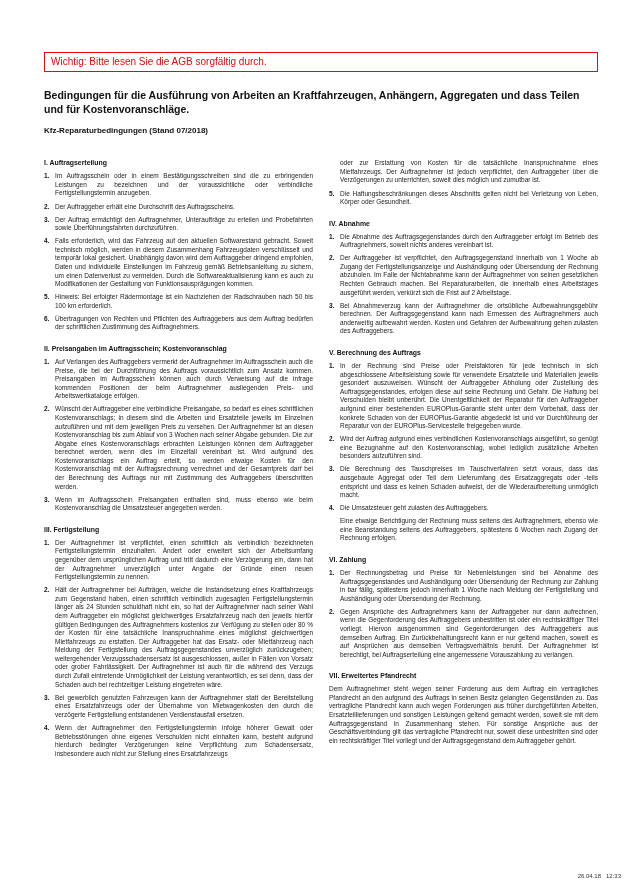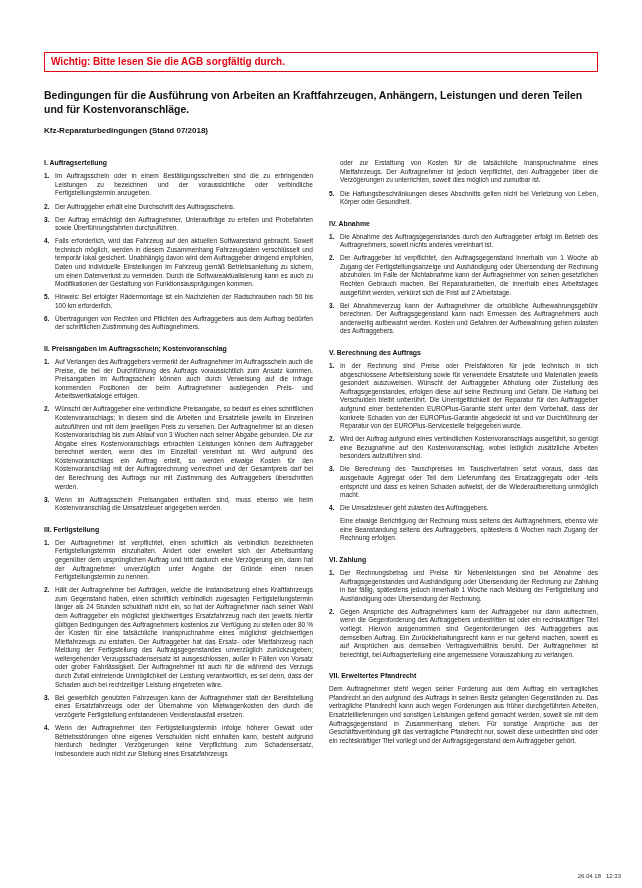--- a/index.html
+++ b/index.html
@@ -12,21 +12,21 @@
     position: relative;
     width: 642px; height: 888px;
     background: #ffffff;
     box-sizing: border-box;
     padding: 52px 44px 0 44px;
     overflow: hidden;
   }
   .notice-box {
     border: 1.5px solid #e30613;
     color: #e30613;
-    font-weight: bold;
+    font-weight: normal;
     font-size: 10px;
     line-height: 1.1;
     padding: 3px 6px 4px 6px;
     box-sizing: border-box;
     width: 100%;
   }
   .doc-title {
     margin: 17px 0 0 0;
     font-size: 10.5px;
     font-weight: bold;
@@ -86,21 +86,21 @@
 </style>
 </head>
 <body>
 
 <div class="page">
 
   <div class="notice-box">
     <span>Wichtig: Bitte lesen Sie die AGB sorgfältig durch.</span>
   </div>
 
-  <h1 class="doc-title">Bedingungen für die Ausführung von Arbeiten an Kraftfahrzeugen, Anhängern, Leistungen und deren Teilen und für Kostenvoranschläge.</h1>
+  <h1 class="doc-title">Bedingungen für die Ausführung von Arbeiten an Kraftfahrzeugen, Anhängern, Aggregaten und dass Teilen und für Kostenvoranschläge.</h1>
 
   <h2 class="doc-subtitle">Kfz-Reparaturbedingungen (Stand 07/2018)</h2>
 
   <div class="columns">
     <div class="col" id="col-left">
         <section class="sec">
           <div class="sec-h">I. Auftragserteilung</div>
           <div class="item">
             <span class="num">1.</span>
             <span class="txt">Im Auftragsschein oder in einem Bestätigungsschreiben sind die zu erbringenden Leistungen zu bezeichnen und der voraussichtliche oder verbindliche Fertigstellungstermin anzugeben.</span>

